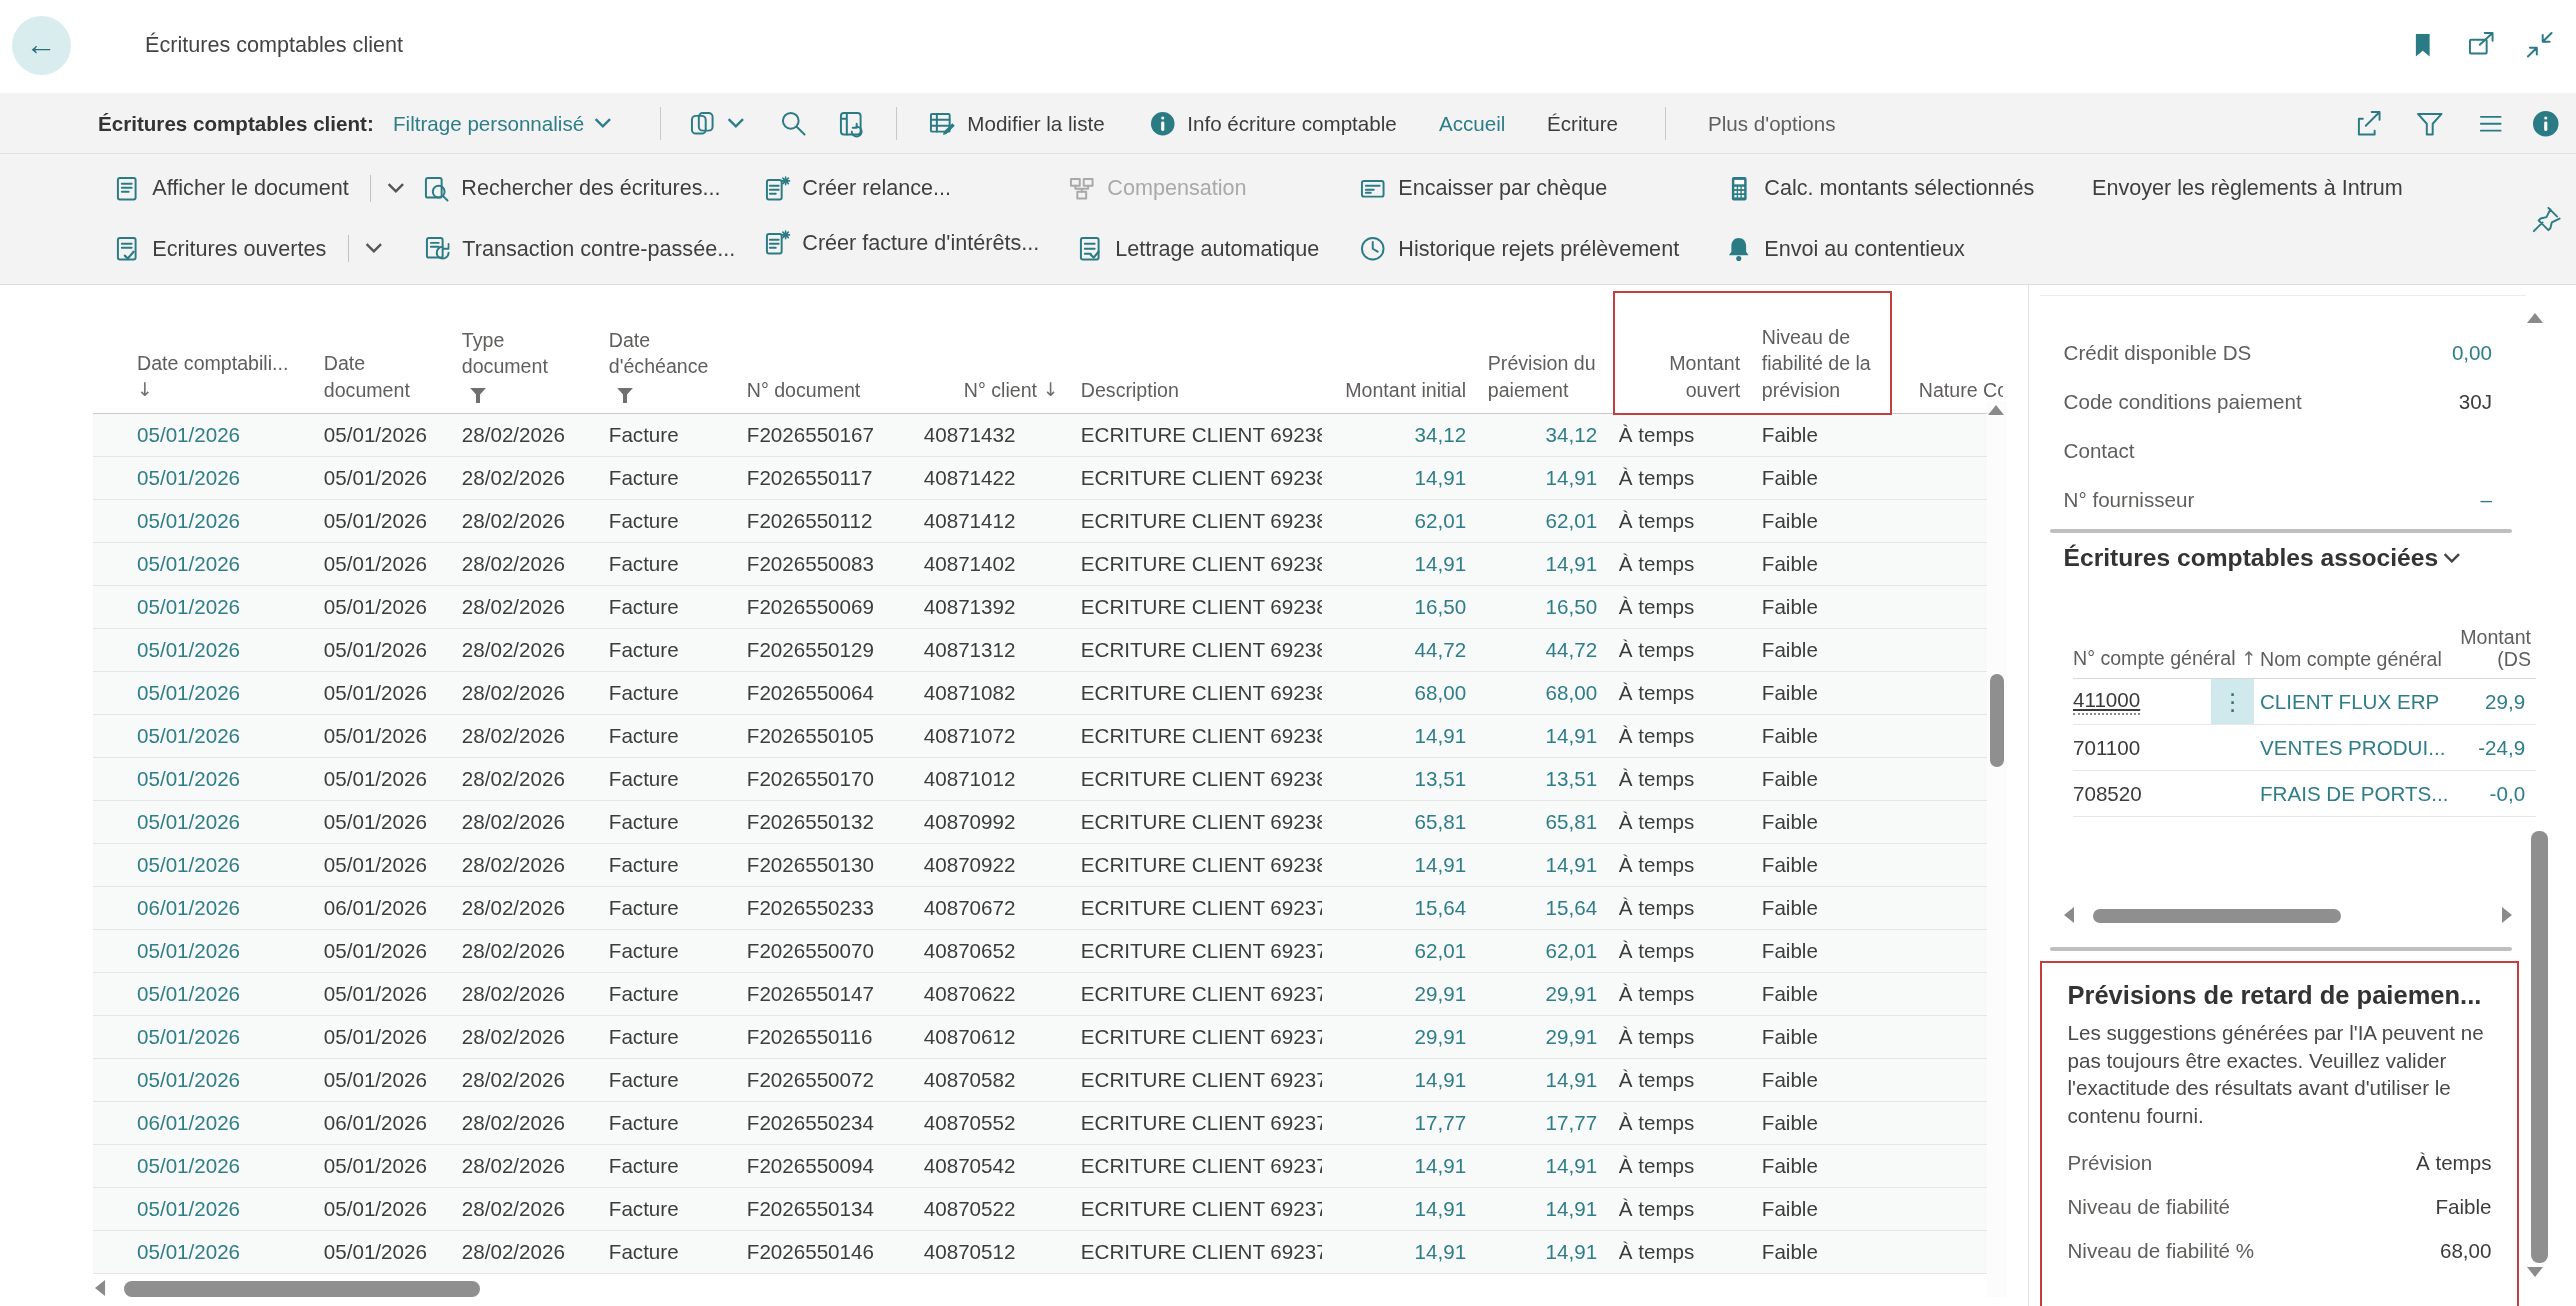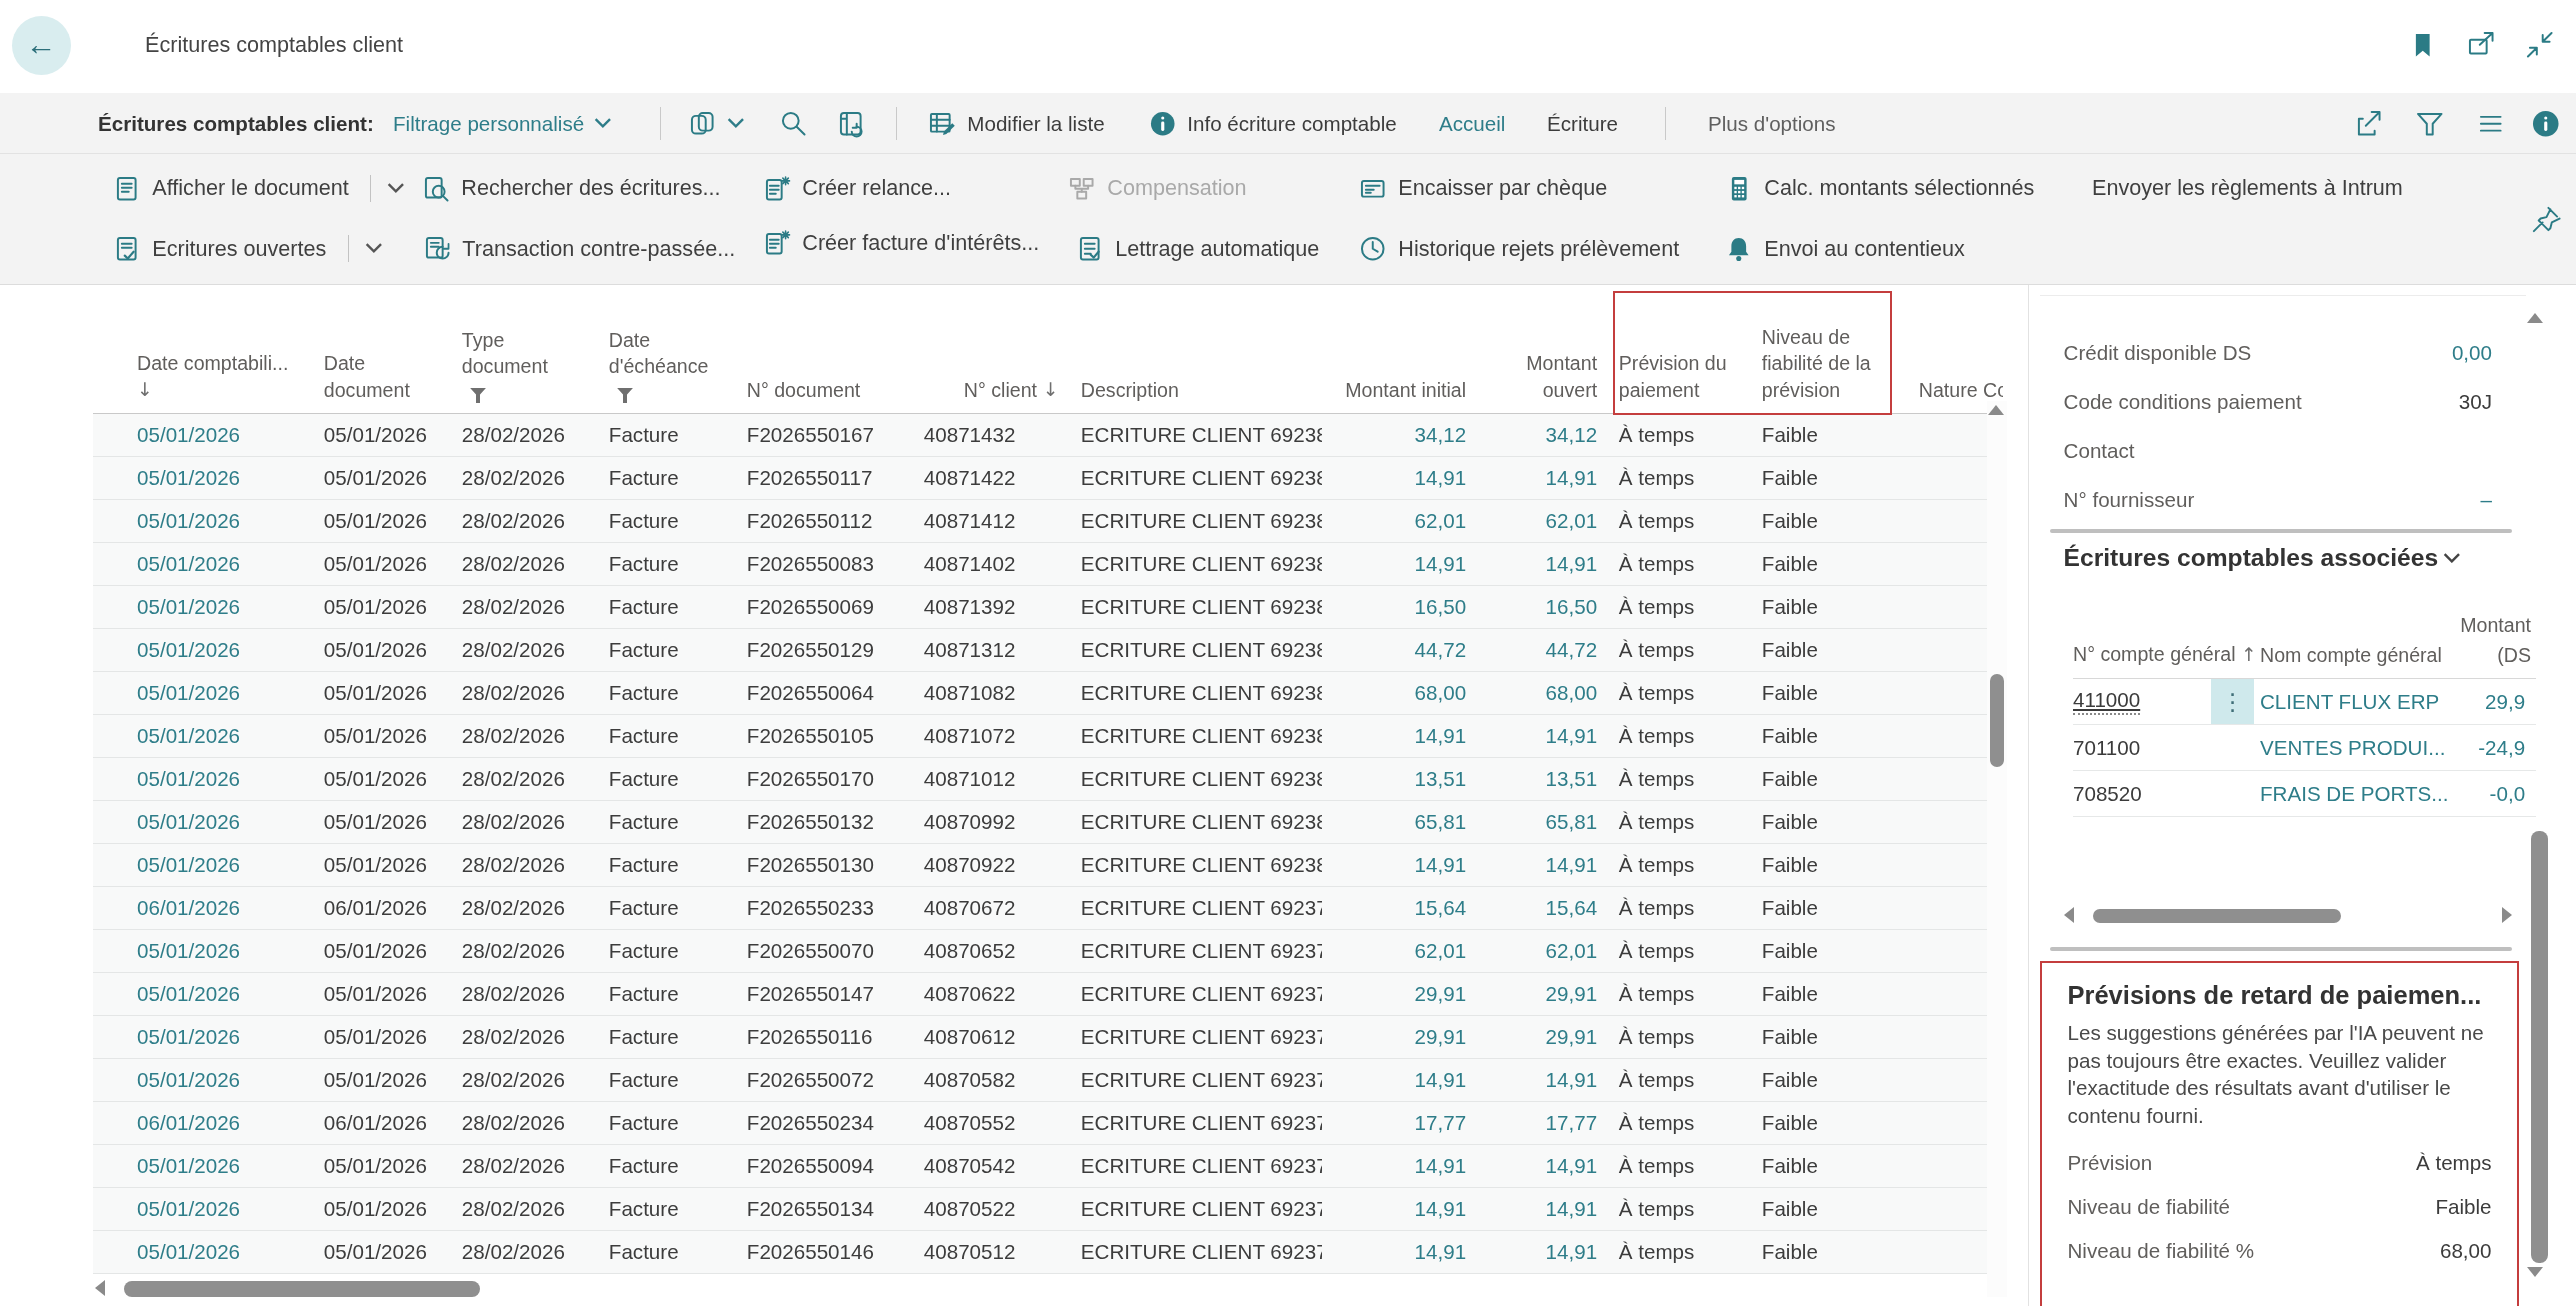--- a/index.html
+++ b/index.html
@@ -85,21 +85,21 @@
   .fb-field{height:49px;display:flex;align-items:center;justify-content:space-between;padding:0 44px 0 23.6px;}
   .fb-label{color:#605e5c;}
   .fb-val{color:#3c3c3c;}
   .fb-val.link{color:#2e7d89;}
   .fb-line{position:absolute;left:9.8px;right:23.6px;height:3.9px;background:#bfbfbf;border-radius:2px;}
   .fb-assoc-title{position:absolute;left:23.6px;top:259px;display:flex;align-items:center;gap:5px;
     font-size:24.6px;font-weight:bold;color:#333;}
   .fb-assoc-title .chev{color:#444;}
   .fb-grid{display:grid;grid-template-columns:138px 49px 196px 75px;}
   .fb-table{position:absolute;left:33px;top:324px;width:468px;}
-  .fb-th{display:flex;flex-direction:column;justify-content:flex-end;color:#605e5c;font-size:19.6px;line-height:30px;padding-bottom:7.9px;}
+  .fb-th{display:flex;flex-direction:column;justify-content:flex-end;color:#605e5c;font-size:19.6px;line-height:22px;padding-bottom:7.9px;}
   .fb-th.r{align-items:flex-end;text-align:right;}
   .fb-thead{border-bottom:1px solid #d8d8d8;min-height:69px;align-items:end;}
   .fb-row{height:45px;border-bottom:1px solid #e6e8e8;align-items:center;}
   .fb-cell{display:flex;align-items:center;overflow:hidden;white-space:nowrap;font-size:20.6px;}
   .fb-cell.r{justify-content:flex-end;padding-right:5.9px;}
   .fb-cell.teal{color:#2e7d89;}
   .acct{color:#3b3b3b;}
   .acct.focused{text-decoration:underline;border-bottom:2px dotted #8a8a8a;padding-bottom:1px;}
   .dots-cell{width:43px;height:45px;background:#cfe9ec;display:flex;align-items:center;justify-content:center;
     color:#3f6e77;font-size:23.6px;font-family:"DejaVu Sans",sans-serif;cursor:pointer;}
@@ -411,25 +411,25 @@
           <span>N° client</span>
           <span class="sort">↓</span>
         </span>
     </div>
     <div class="hcell">
         <span>Description</span>
       </div>
     <div class="hcell r">
         <span>Montant initial</span>
       </div>
+    <div class="hcell">
+        <span>Prévision du paiement</span>
+      </div>
     <div class="hcell r">
         <span>Montant ouvert</span>
-      </div>
-    <div class="hcell">
-        <span>Prévision du paiement</span>
       </div>
     <div class="hcell">
         <span>Niveau de fiabilité de la prévision</span>
       </div>
     <div class="hcell">
         <span class="nowrap">Nature Code</span>
       </div>
   </div>
 
   <div class="list-body">

